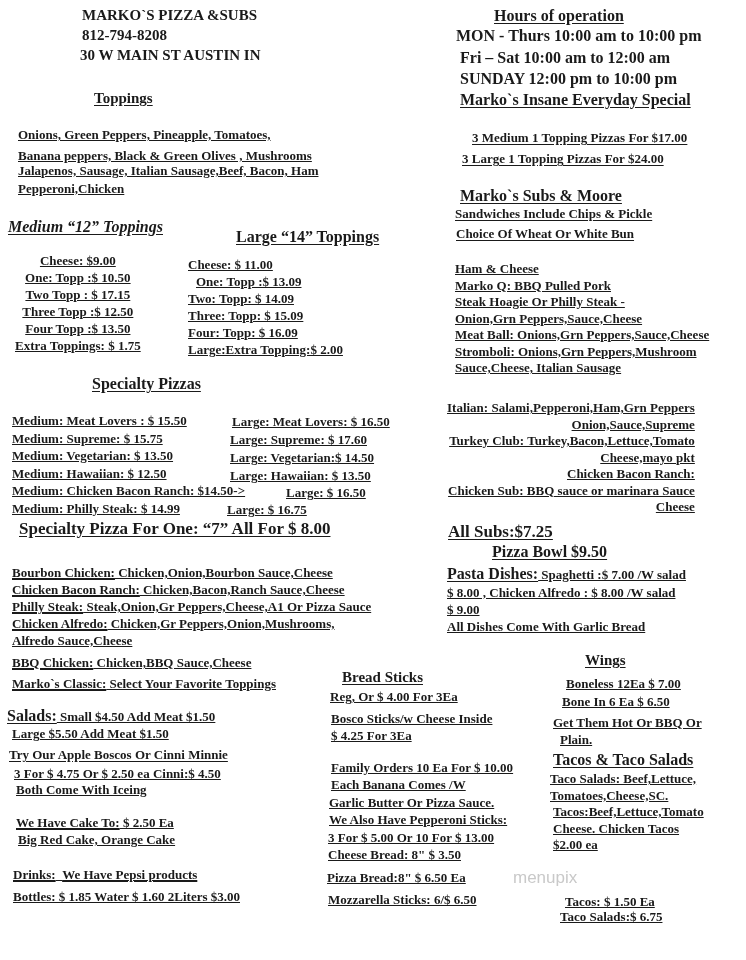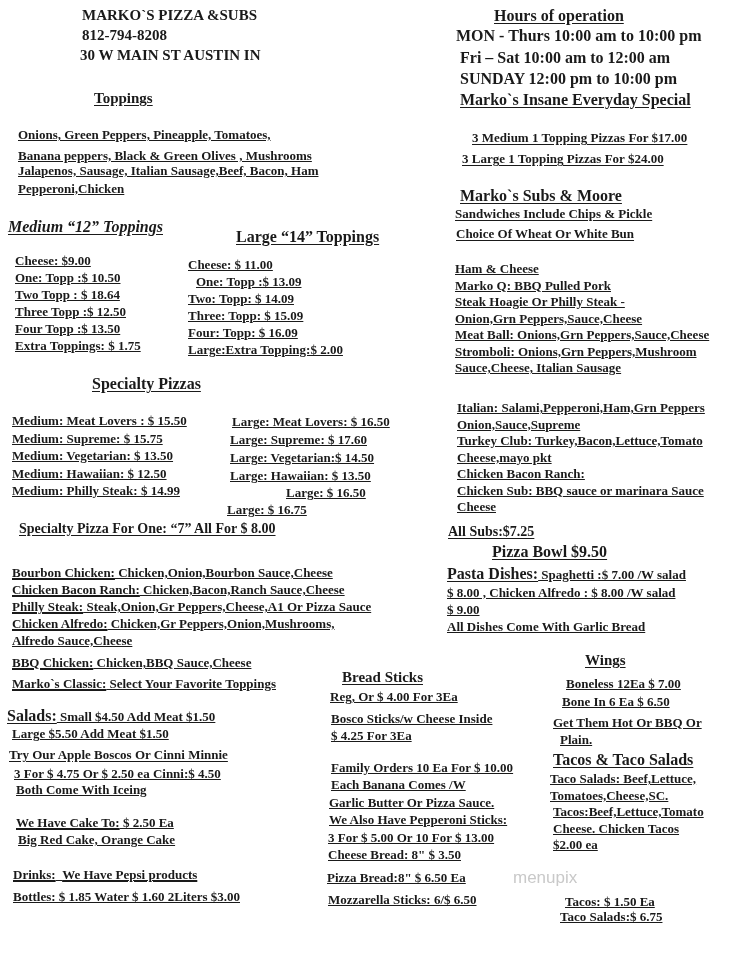--- a/index.html
+++ b/index.html
@@ -3,21 +3,21 @@
 <meta charset="utf-8">
 <style>
   html, body { margin: 0; padding: 0; background: #ffffff; }
   body { width: 746px; height: 960px; position: relative; overflow: hidden;
          font-family: "Liberation Serif", "DejaVu Serif", serif; color: #1a1a1a; font-weight: bold; }
   .abs { position: absolute; white-space: nowrap; }
   .u { text-decoration: underline; text-underline-offset: 2px; }
   .t13 { font-size: 13px; line-height: 15px; text-decoration: underline; }
   .t15 { font-size: 15px; line-height: 17px; }
   .t16 { font-size: 16px; line-height: 19px; }
-  .t17 { font-size: 14px; line-height: 20px; }
+  .t17 { font-size: 17px; line-height: 20px; }
   .lines div { white-space: nowrap; }
   .wm { color: #c9c9c9; font-family: "Liberation Sans", sans-serif; font-weight: normal; font-size: 17px; }
 </style>
 </head>
 <body>
 
 <div class="abs t15" style="left:82px;top:7px;">MARKO`S PIZZA &amp;SUBS</div>
 <div class="abs t15" style="left:82px;top:27px;">812-794-8208</div>
 <div class="abs t15" style="left:80px;top:47px;">30 W MAIN ST AUSTIN IN</div>
 
@@ -32,24 +32,24 @@
 <div class="abs t15 u" style="left:94px;top:90px;">Toppings</div>
 <div class="abs t13 lines" style="left:18px;top:127px;">
   <div style="margin-bottom:6px">Onions, Green Peppers, Pineapple, Tomatoes,</div>
   <div>Banana peppers, Black &amp; Green Olives , Mushrooms</div>
   <div>Jalapenos, Sausage, Italian Sausage,Beef, Bacon, Ham</div>
   <div style="margin-top:3px">Pepperoni,Chicken</div>
 </div>
 
 <div class="abs t16 u" style="left:8px;top:217px;font-style:italic;">Medium “12” Toppings</div>
 <div class="abs t16 u" style="left:236px;top:221px;margin-top:6px;">Large “14” Toppings</div>
-<div class="abs t13 lines" style="left:15px;top:252px;line-height:17px;">
+<div class="abs t13 lines" style="left:15px;top:252px;line-height:17px;text-align:center;">
   <div>Cheese: $9.00</div>
   <div>One: Topp :$ 10.50</div>
-  <div>Two Topp : $ 18.64</div>
+  <div>Two Topp : $ 17.15</div>
   <div>Three Topp :$ 12.50</div>
   <div>Four Topp :$ 13.50</div>
   <div>Extra Toppings: $ 1.75</div>
 </div>
 <div class="abs t13 lines" style="left:188px;top:256px;line-height:17px;">
   <div>Cheese: $ 11.00</div>
   <div style="padding-left:8px">One: Topp :$ 13.09</div>
   <div>Two: Topp: $ 14.09</div>
   <div>Three: Topp: $ 15.09</div>
   <div>Four: Topp: $ 16.09</div>
@@ -61,21 +61,21 @@
 <div class="abs t13 u" style="left:456px;top:226px;">Choice Of Wheat Or White Bun</div>
 <div class="abs t13 lines" style="left:455px;top:261px;line-height:16.5px;">
   <div>Ham &amp; Cheese</div>
   <div>Marko Q: BBQ Pulled Pork</div>
   <div>Steak Hoagie Or Philly Steak -</div>
   <div>Onion,Grn Peppers,Sauce,Cheese</div>
   <div>Meat Ball: Onions,Grn Peppers,Sauce,Cheese</div>
   <div>Stromboli: Onions,Grn Peppers,Mushroom</div>
   <div>Sauce,Cheese, Italian Sausage</div>
 </div>
-<div class="abs t13 lines" style="left:457px;top:400px;line-height:16.5px;">
+<div class="abs t13 lines" style="left:447px;top:400px;line-height:16.5px;text-align:right;">
   <div>Italian: Salami,Pepperoni,Ham,Grn Peppers</div>
   <div>Onion,Sauce,Supreme</div>
   <div>Turkey Club: Turkey,Bacon,Lettuce,Tomato</div>
   <div>Cheese,mayo pkt</div>
   <div>Chicken Bacon Ranch:</div>
   <div>Chicken Sub: BBQ sauce or marinara Sauce</div>
   <div>Cheese</div>
 </div>
 <div class="abs t17 u" style="left:448px;top:522px;">All Subs:$7.25</div>
 <div class="abs t16 u" style="left:492px;top:542px;">Pizza Bowl $9.50</div>
@@ -88,20 +88,21 @@
   <div>$ 9.00</div>
   <div>All Dishes Come With Garlic Bread</div>
 </div>
 
 <div class="abs t16 u" style="left:92px;top:374px;">Specialty  Pizzas</div>
 <div class="abs t13 lines" style="left:12px;top:412px;line-height:17.5px;">
   <div>Medium: Meat Lovers : $ 15.50</div>
   <div>Medium: Supreme: $ 15.75</div>
   <div>Medium: Vegetarian: $ 13.50</div>
   <div>Medium: Hawaiian: $ 12.50</div>
+  <div>Medium: Chicken Bacon Ranch: $14.50-&gt;</div>
   <div>Medium: Philly Steak: $ 14.99</div>
 </div>
 <div class="abs t13" style="left:232px;top:414px;">Large: Meat Lovers: $ 16.50</div>
 <div class="abs t13" style="left:230px;top:432px;">Large: Supreme: $ 17.60</div>
 <div class="abs t13" style="left:230px;top:450px;">Large: Vegetarian:$ 14.50</div>
 <div class="abs t13" style="left:230px;top:468px;">Large: Hawaiian: $ 13.50</div>
 <div class="abs t13" style="left:286px;top:485px;">Large: $ 16.50</div>
 <div class="abs t13" style="left:227px;top:502px;">Large: $ 16.75</div>
 <div class="abs t17 u" style="left:19px;top:519px;">Specialty Pizza For One: “7” All For $ 8.00</div>
 

